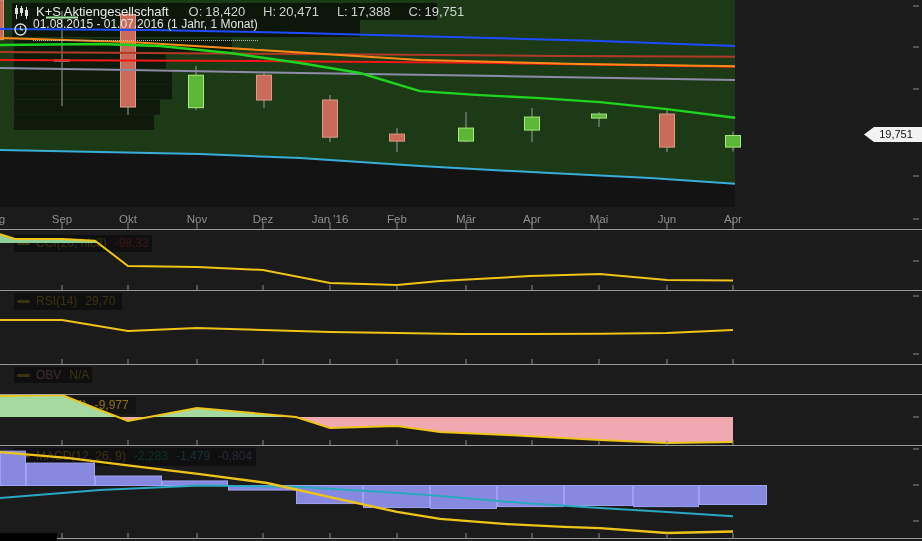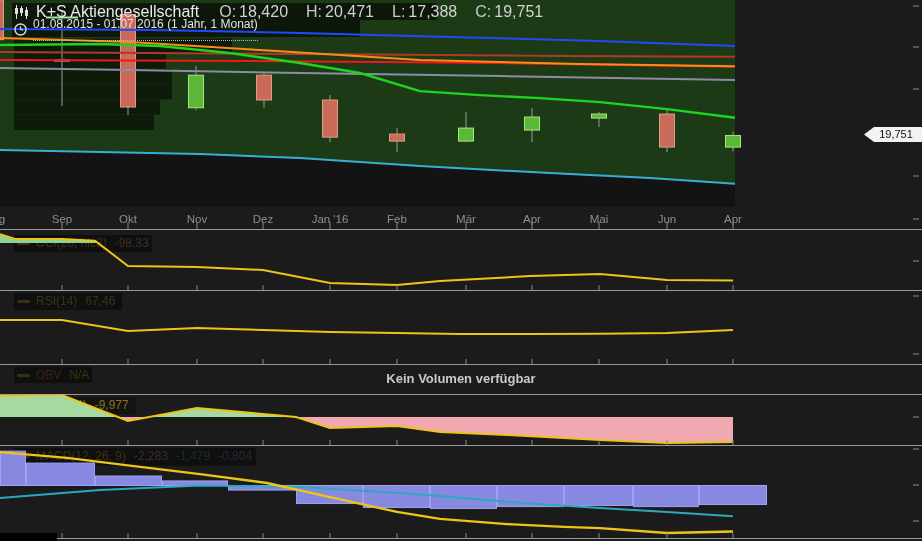--- a/index.html
+++ b/index.html
@@ -1,21 +1,21 @@
 <!DOCTYPE html>
 <html><head>
 <meta charset="utf-8">
 <style>
   html,body{margin:0;padding:0;background:#1b1b1b;}
   #screen{position:relative;width:922px;height:541px;overflow:hidden;background:#1b1b1b;
           font-family:"Liberation Sans",sans-serif;-webkit-font-smoothing:antialiased;}
   #chart-svg{position:absolute;left:0;top:0;z-index:1;}
   .ov{position:absolute;z-index:2;}
   
-  #hdr1{left:14px;top:3px;height:17px;display:flex;align-items:center;gap:6px;color:#d9d9d9;font-size:16px;}
+  #hdr1{left:14px;top:3px;height:17px;display:flex;align-items:center;gap:6px;color:#d9d9d9;font-size:13px;}
   #hdr1 .title{color:#e8e8e8;margin-right:14px;}
   #hdr1 .pair{margin-right:12px;color:#d2d2d2;}
   #hdr1 .pl{color:#c8c8c8;margin-right:3px;}
   #hdr2{left:14px;top:21px;height:16px;display:flex;align-items:center;gap:6px;color:#e2e2e2;font-size:12px;}
   #hdr2 .drange{border-bottom:1px dotted #b9b9b9;padding-bottom:9px;}
   
   .lrow{position:absolute;left:14px;height:15px;display:flex;align-items:center;gap:6px;
         font-size:12px;line-height:15px;padding:0 5px 0 3px;white-space:nowrap;}
   .sw{display:inline-block;width:13px;height:3px;border-radius:2px;background:#f0c420;}
   .lval{margin-left:2px;}
@@ -257,46 +257,45 @@
   </div>
   <div class="lrow" style="top:115px">
     <span class="sw" style="background: rgb(46, 211, 46);"></span>
     <span style="color: rgb(46, 211, 46);">EMA(9)</span>
     <span class="lval" style="color: rgb(46, 211, 46);">21,835</span>
   </div>
 
   <div class="lrow" style="top:236px">
     <span class="sw" style="background: rgb(240, 196, 32);"></span>
     <span style="color: rgb(240, 196, 32);">CCI(20, hlc3)</span>
-    <span class="lval" style="color: #fdba74;">-98,33</span>
+    <span class="lval" style="color: #ef4444;">-98,33</span>
   </div>
   <div class="lrow" style="top:294px">
     <span class="sw" style="background: rgb(240, 196, 32);"></span>
     <span style="color: rgb(240, 196, 32); text-align: center;">RSI(14)</span>
-    <span class="lval" style="color: rgb(240, 196, 32);">67,46</span>
+    <span class="lval" style="color: rgb(240, 196, 32);">29,70</span>
   </div>
   <div class="lrow" style="top:368px">
     <span class="sw" style="background: rgb(240, 196, 32);"></span>
-    <span style="color: #f97316;">OBV</span>
+    <span style="color: #fca5a5;">OBV</span>
     <span class="lval" style="color: rgb(240, 196, 32);">N/A</span>
   </div>
   <div class="lrow" style="top:398px">
     <span class="sw" style="background: rgb(240, 196, 32);"></span>
     <span style="color: rgb(240, 196, 32);">MOM(14)</span>
     <span class="lval" style="color: rgb(240, 196, 32);">-9,977</span>
   </div>
   <div class="lrow" style="top:449px">
     <span class="sw" style="background: rgb(240, 196, 32);"></span>
     <span style="color: rgb(240, 196, 32);">MACD(12, 26, 9)</span>
-    <span class="lval" style="color: #fca5a5;">-2,283</span>
+    <span class="lval" style="color: #14b8a6;">-2,283</span>
     <span class="lval" style="color: rgb(58, 180, 200);">-1,479</span>
     <span class="lval" style="color: rgb(141, 141, 224);">-0,804</span>
   </div>
 
-  <div id="novol" class="ov">Kein Volumen verfügbar</div>
   <div id="ptag" class="ov">19,751</div>
   <div id="ylabels" class="ov" style="left:0;top:0;"></div>
   <div id="xlabels" class="ov" style="left:0;top:0;">
       <div class="xlab" style="left: -5px; top: 213px;">Aug</div>
       <div class="xlab" style="left: 62px; top: 213px;">Sep</div>
       <div class="xlab" style="left: 128px; top: 213px;">Okt</div>
       <div class="xlab" style="left: 197px; top: 213px;">Nov</div>
       <div class="xlab" style="left: 263px; top: 213px;">Dez</div>
       <div class="xlab" style="left: 330px; top: 213px;">Jan '16</div>
       <div class="xlab" style="left: 397px; top: 213px;">Feb</div>

